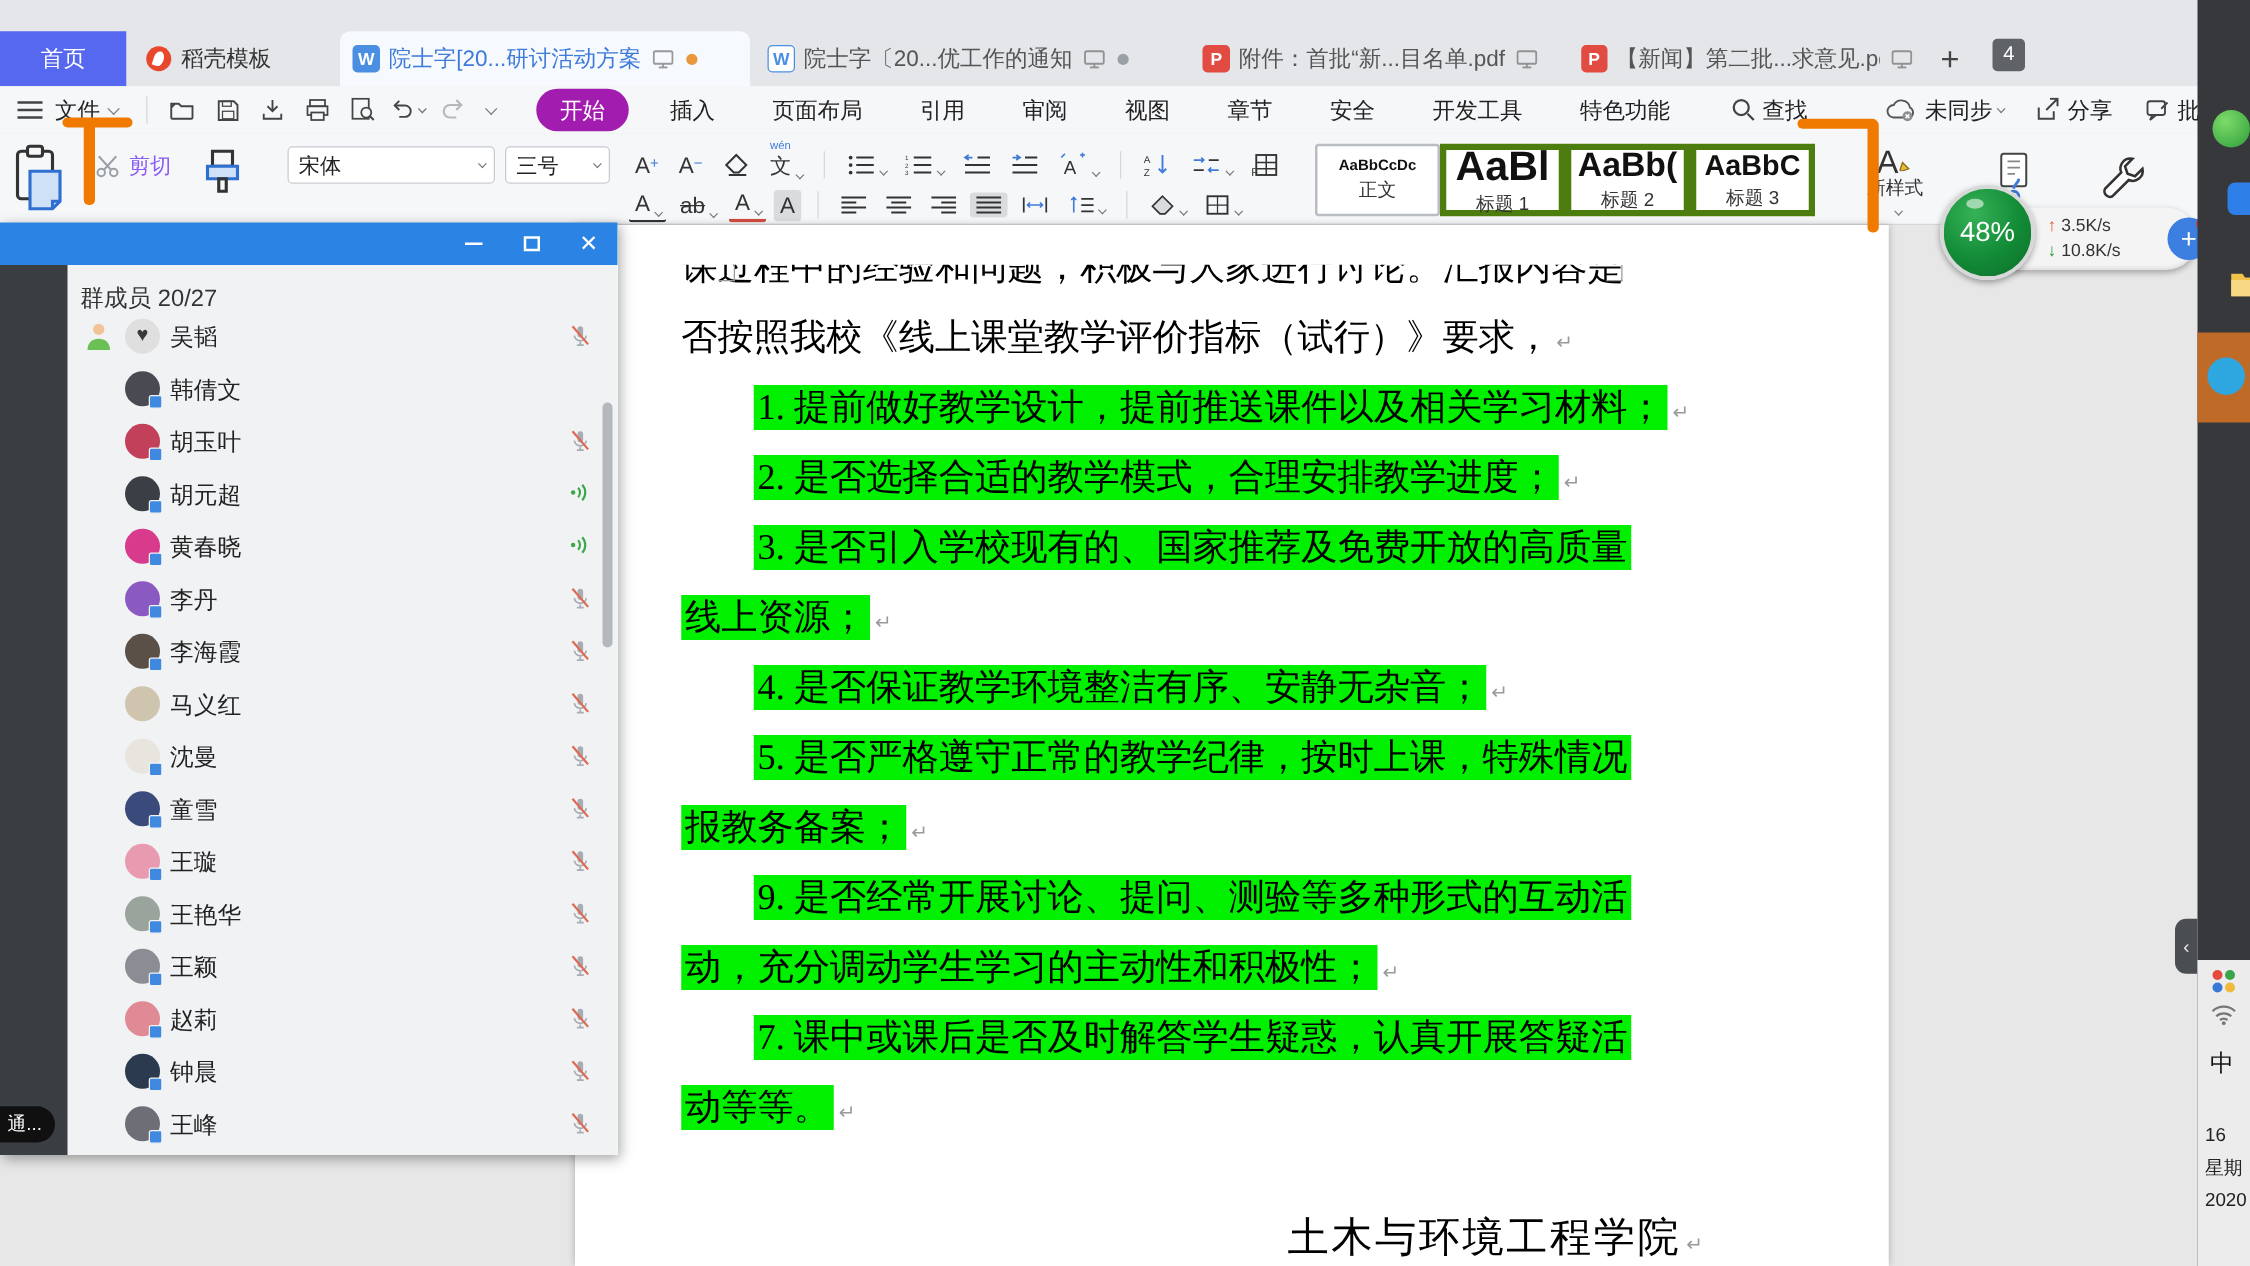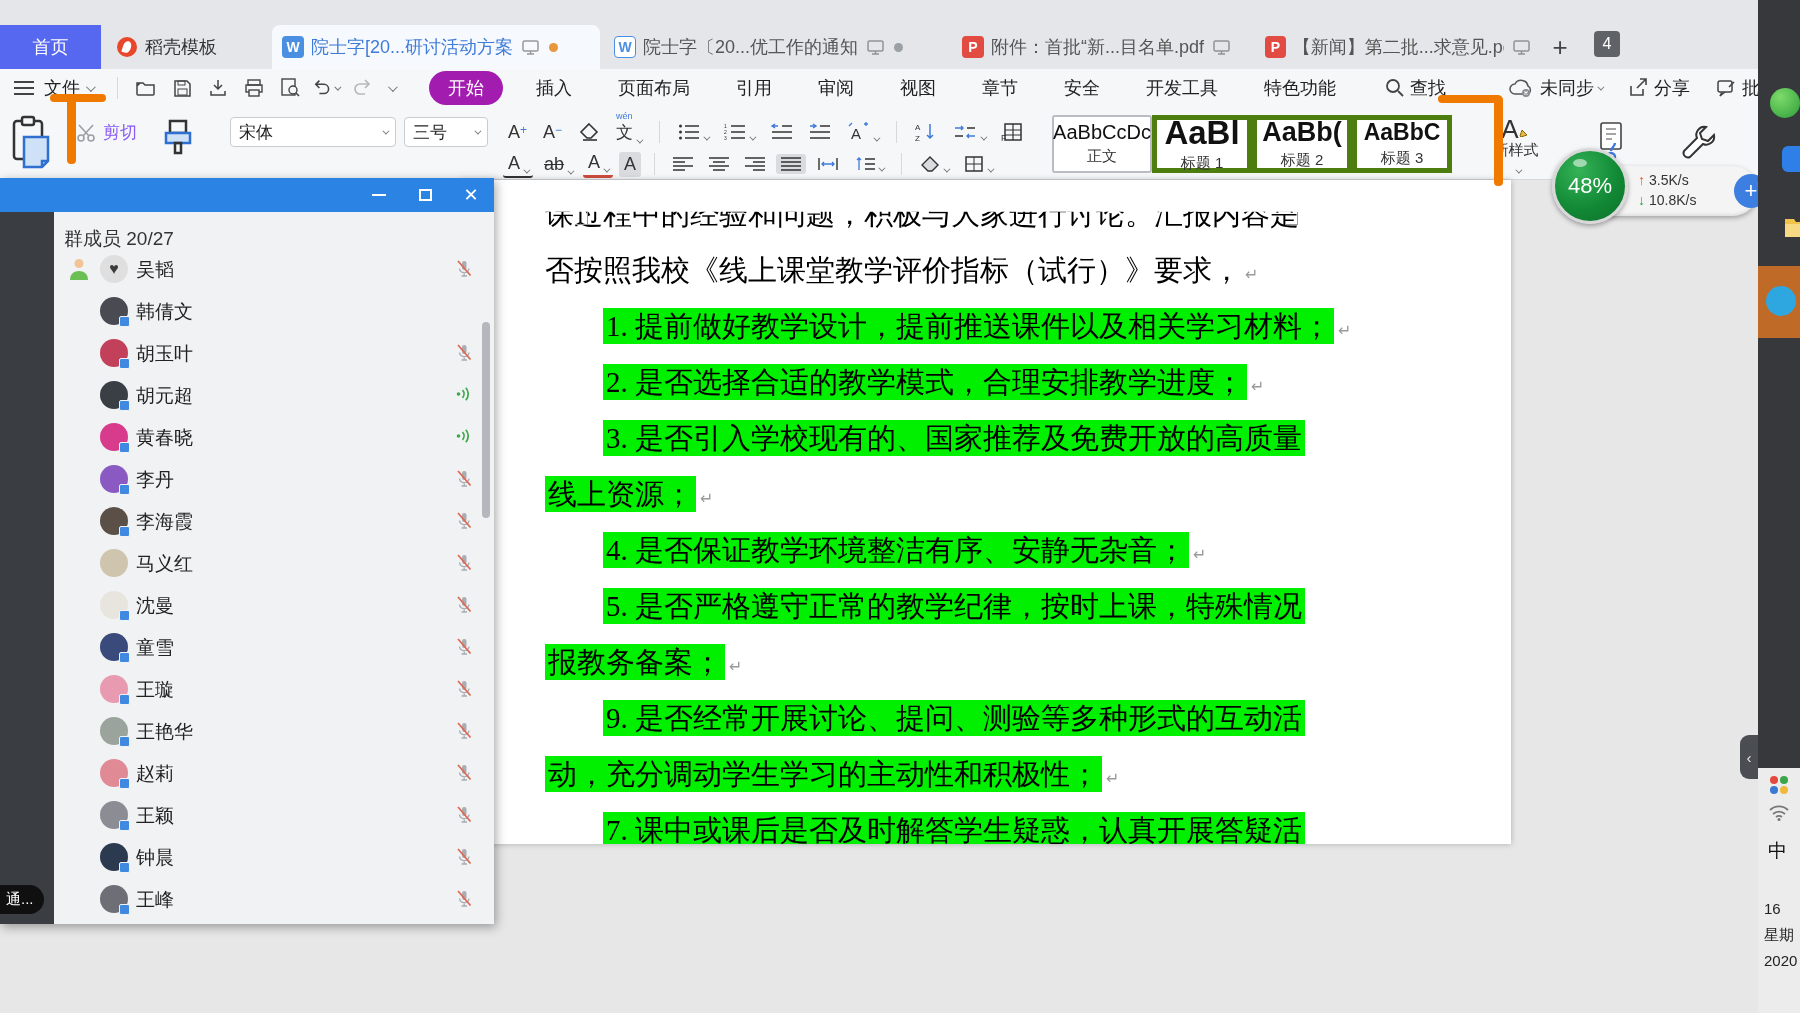--- a/index.html
+++ b/index.html
@@ -80,21 +80,21 @@
   .style-cell { width:100px; height:58px; background:#fff; border:5px solid #4d7c0f; display:flex;
     flex-direction:column; align-items:center; justify-content:center; }
   .style-cell.sel { border:2px solid #b9bcc2; border-radius:3px; }
   .style-sample { color:#111; line-height:1; }
   .style-name { font-size:15px; color:#333; margin-top:5px; }
   .new-style { position:absolute; left:1487px; top:10px; width:58px; text-align:center; font-size:15px; color:#333; }
   .new-style .big-a { font-size:26px; line-height:24px; }
   .tool-btn { position:absolute; top:14px; }
 
   
-  .doc-page { position:absolute; left:460px; top:180px; width:1051px; height:664px; background:#fff;
+  .doc-page { position:absolute; left:460px; top:180px; width:1051px; height:833px; background:#fff;
     box-shadow:0 0 6px rgba(0,0,0,.25); overflow:hidden; }
   .doc-line { position:absolute; left:85px; width:760px; height:56px; line-height:56px;
     font-family:"Liberation Serif","DejaVu Serif",serif; font-size:29px; color:#000; white-space:nowrap; }
   .doc-line .hl { background:#00f000; padding:2px 3px; }
   .doc-line.ind { padding-left:58px; }
   .doc-line.clip { clip-path: inset(46% 0 0 0); }
   .pmark { font-family:"DejaVu Sans",sans-serif; font-size:16px; color:#9a9a9a; margin-left:4px; }
   .doc-footer { position:absolute; left:570px; top:788px; font-family:"Liberation Serif","DejaVu Serif",serif;
     font-size:33px; color:#000; letter-spacing:2px; white-space:nowrap; }
   .corner-mark { position:absolute; width:13px; height:13px; border-right:1px solid #9a9a9a;
@@ -484,21 +484,21 @@
         <svg width="20" height="18" viewBox="0 0 20 18">
           <rect x="2" y="2" width="16" height="14" fill="none" stroke="#333" stroke-width="1.5"></rect>
           <path d="M2 9h16M10 2v14" stroke="#333" stroke-width="1"></path>
         </svg>
         <span class="chev sm"></span>
       </span>
   </span>
 
   <span class="style-gallery" id="style-gallery">
       <span class="style-cell sel">
-        <div class="style-sample" style="font-size: 20px;">AaBbCcDc</div>
+        <div class="style-sample" style="font-size: 12px; font-weight: bold;">AaBbCcDc</div>
         <div class="style-name">正文</div>
       </span>
       <span class="style-cell">
         <div class="style-sample" style="font-size: 33px; font-weight: bold;">AaBl</div>
         <div class="style-name">标题 1</div>
       </span>
       <span class="style-cell">
         <div class="style-sample" style="font-size: 27px; font-weight: bold;">AaBb(</div>
         <div class="style-name">标题 2</div>
       </span>
@@ -699,36 +699,36 @@
           </span>
           <span class="member-name">王艳华</span>
           <span class="mic-slot"><svg width="20" height="20" viewBox="0 0 20 20">
               <rect x="8" y="3" width="4.5" height="9" rx="2.2" fill="#a7adb3"></rect>
               <path d="M5.5 10.5a4.8 4.8 0 0 0 9.5 0" fill="none" stroke="#a7adb3" stroke-width="1.4"></path>
               <path d="M10.2 15.5v2.5M7.5 18h5.5" stroke="#a7adb3" stroke-width="1.4"></path>
               <line x1="4" y1="3" x2="16.5" y2="17.5" stroke="#dd6a55" stroke-width="1.8"></line>
             </svg></span>
         </div>
         <div class="member-row">
+          <span class="avatar" style="background: rgb(140, 140, 148);">
+            <span class="abadge"></span>
+          </span>
+          <span class="member-name">王颖</span>
+          <span class="mic-slot"><svg width="20" height="20" viewBox="0 0 20 20">
+              <rect x="8" y="3" width="4.5" height="9" rx="2.2" fill="#a7adb3"></rect>
+              <path d="M5.5 10.5a4.8 4.8 0 0 0 9.5 0" fill="none" stroke="#a7adb3" stroke-width="1.4"></path>
+              <path d="M10.2 15.5v2.5M7.5 18h5.5" stroke="#a7adb3" stroke-width="1.4"></path>
+              <line x1="4" y1="3" x2="16.5" y2="17.5" stroke="#dd6a55" stroke-width="1.8"></line>
+            </svg></span>
+        </div>
+        <div class="member-row">
           <span class="avatar" style="background: rgb(224, 138, 150);">
             <span class="abadge"></span>
           </span>
           <span class="member-name">赵莉</span>
-          <span class="mic-slot"><svg width="20" height="20" viewBox="0 0 20 20">
-              <rect x="8" y="3" width="4.5" height="9" rx="2.2" fill="#a7adb3"></rect>
-              <path d="M5.5 10.5a4.8 4.8 0 0 0 9.5 0" fill="none" stroke="#a7adb3" stroke-width="1.4"></path>
-              <path d="M10.2 15.5v2.5M7.5 18h5.5" stroke="#a7adb3" stroke-width="1.4"></path>
-              <line x1="4" y1="3" x2="16.5" y2="17.5" stroke="#dd6a55" stroke-width="1.8"></line>
-            </svg></span>
-        </div>
-        <div class="member-row">
-          <span class="avatar" style="background: rgb(140, 140, 148);">
-            <span class="abadge"></span>
-          </span>
-          <span class="member-name">王颖</span>
           <span class="mic-slot"><svg width="20" height="20" viewBox="0 0 20 20">
               <rect x="8" y="3" width="4.5" height="9" rx="2.2" fill="#a7adb3"></rect>
               <path d="M5.5 10.5a4.8 4.8 0 0 0 9.5 0" fill="none" stroke="#a7adb3" stroke-width="1.4"></path>
               <path d="M10.2 15.5v2.5M7.5 18h5.5" stroke="#a7adb3" stroke-width="1.4"></path>
               <line x1="4" y1="3" x2="16.5" y2="17.5" stroke="#dd6a55" stroke-width="1.8"></line>
             </svg></span>
         </div>
         <div class="member-row">
           <span class="avatar" style="background: rgb(44, 58, 80);">
             <span class="abadge"></span>

